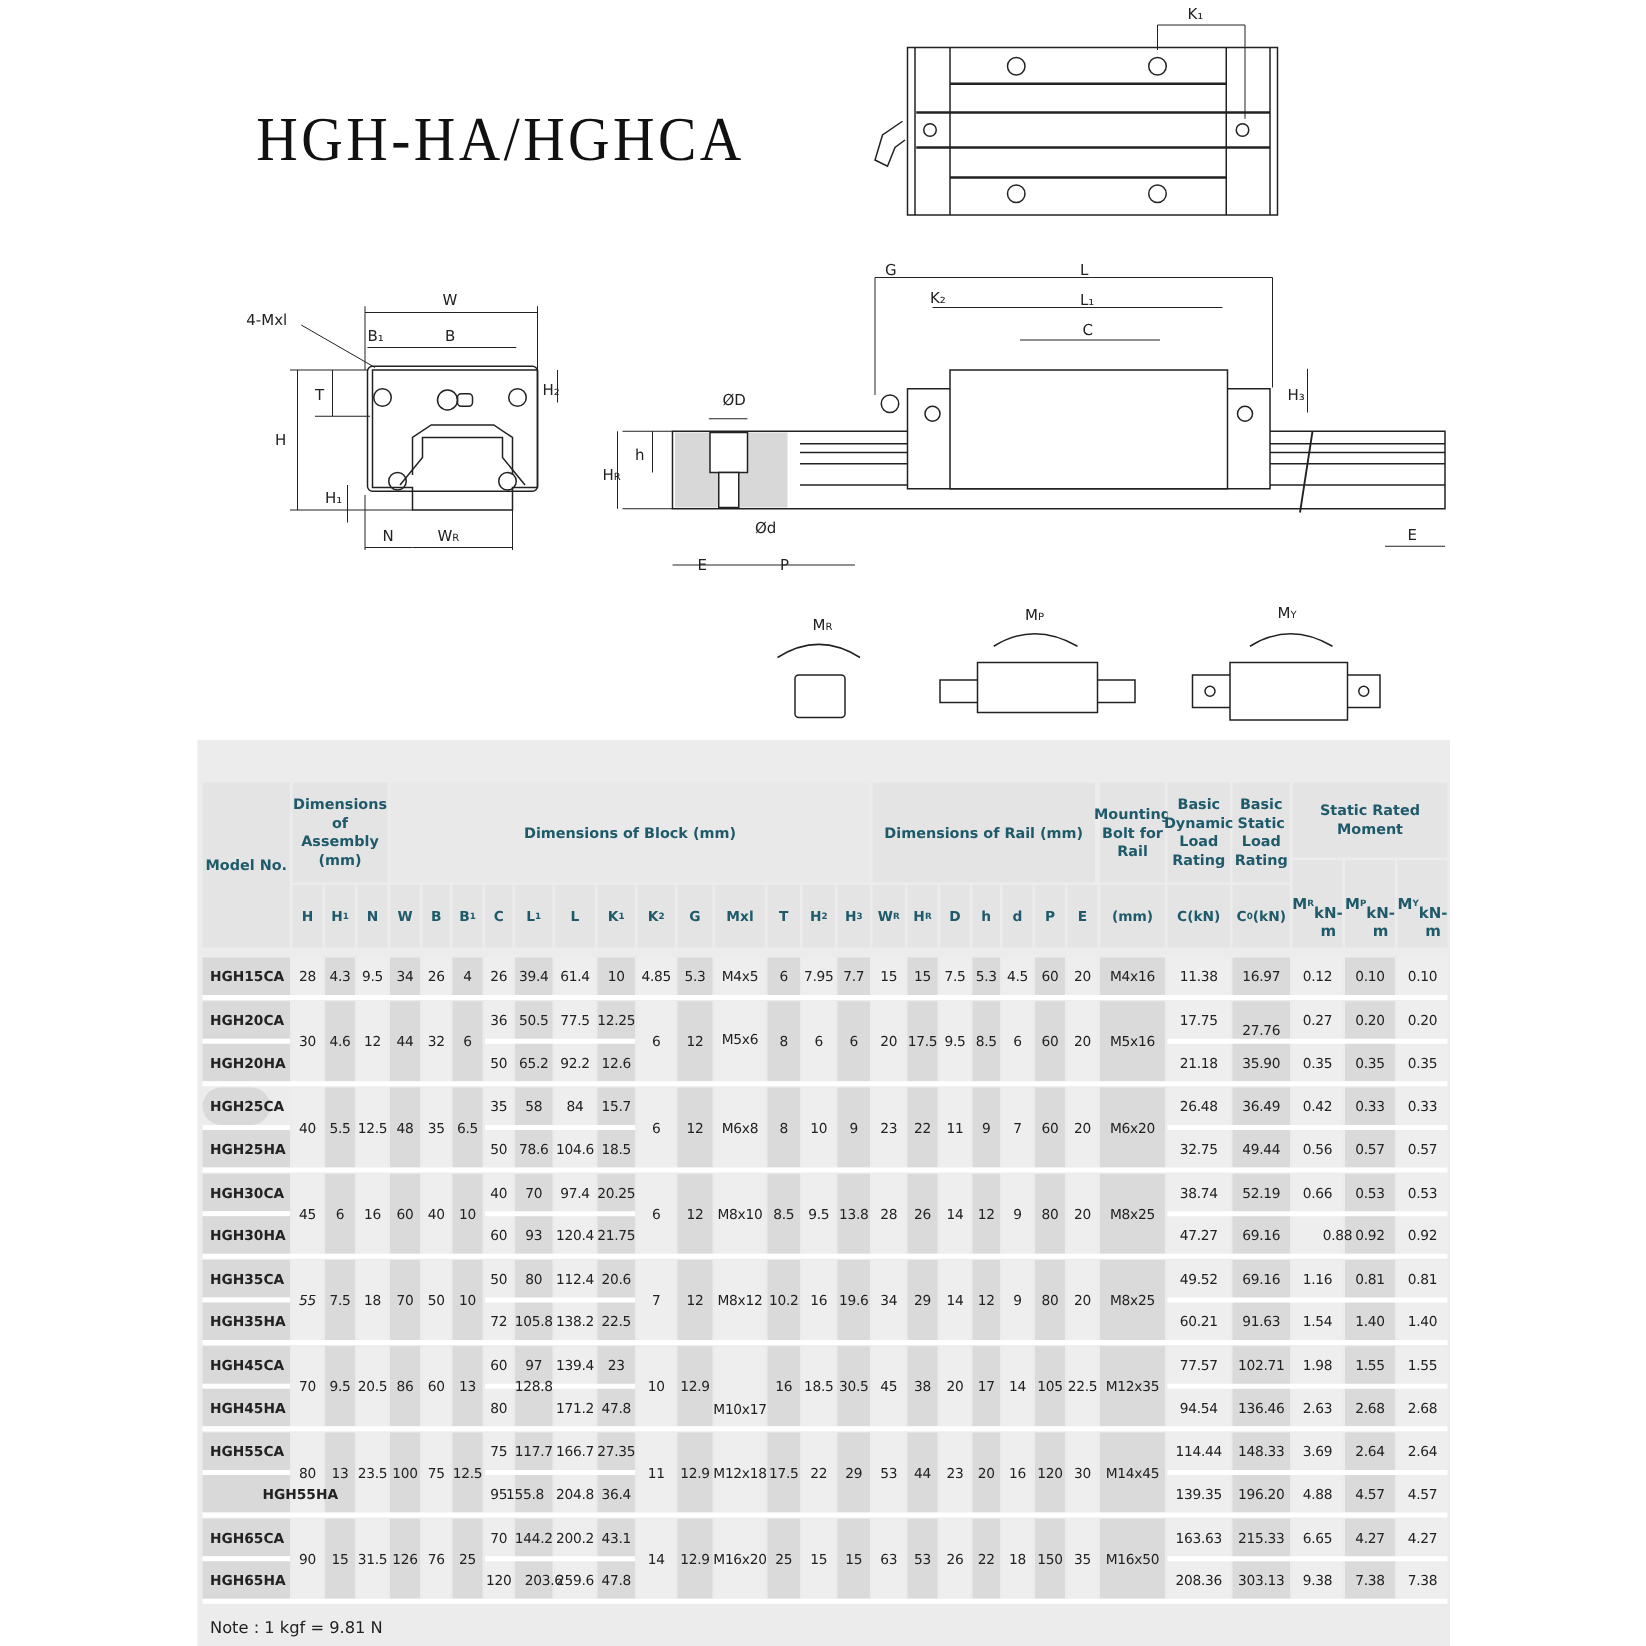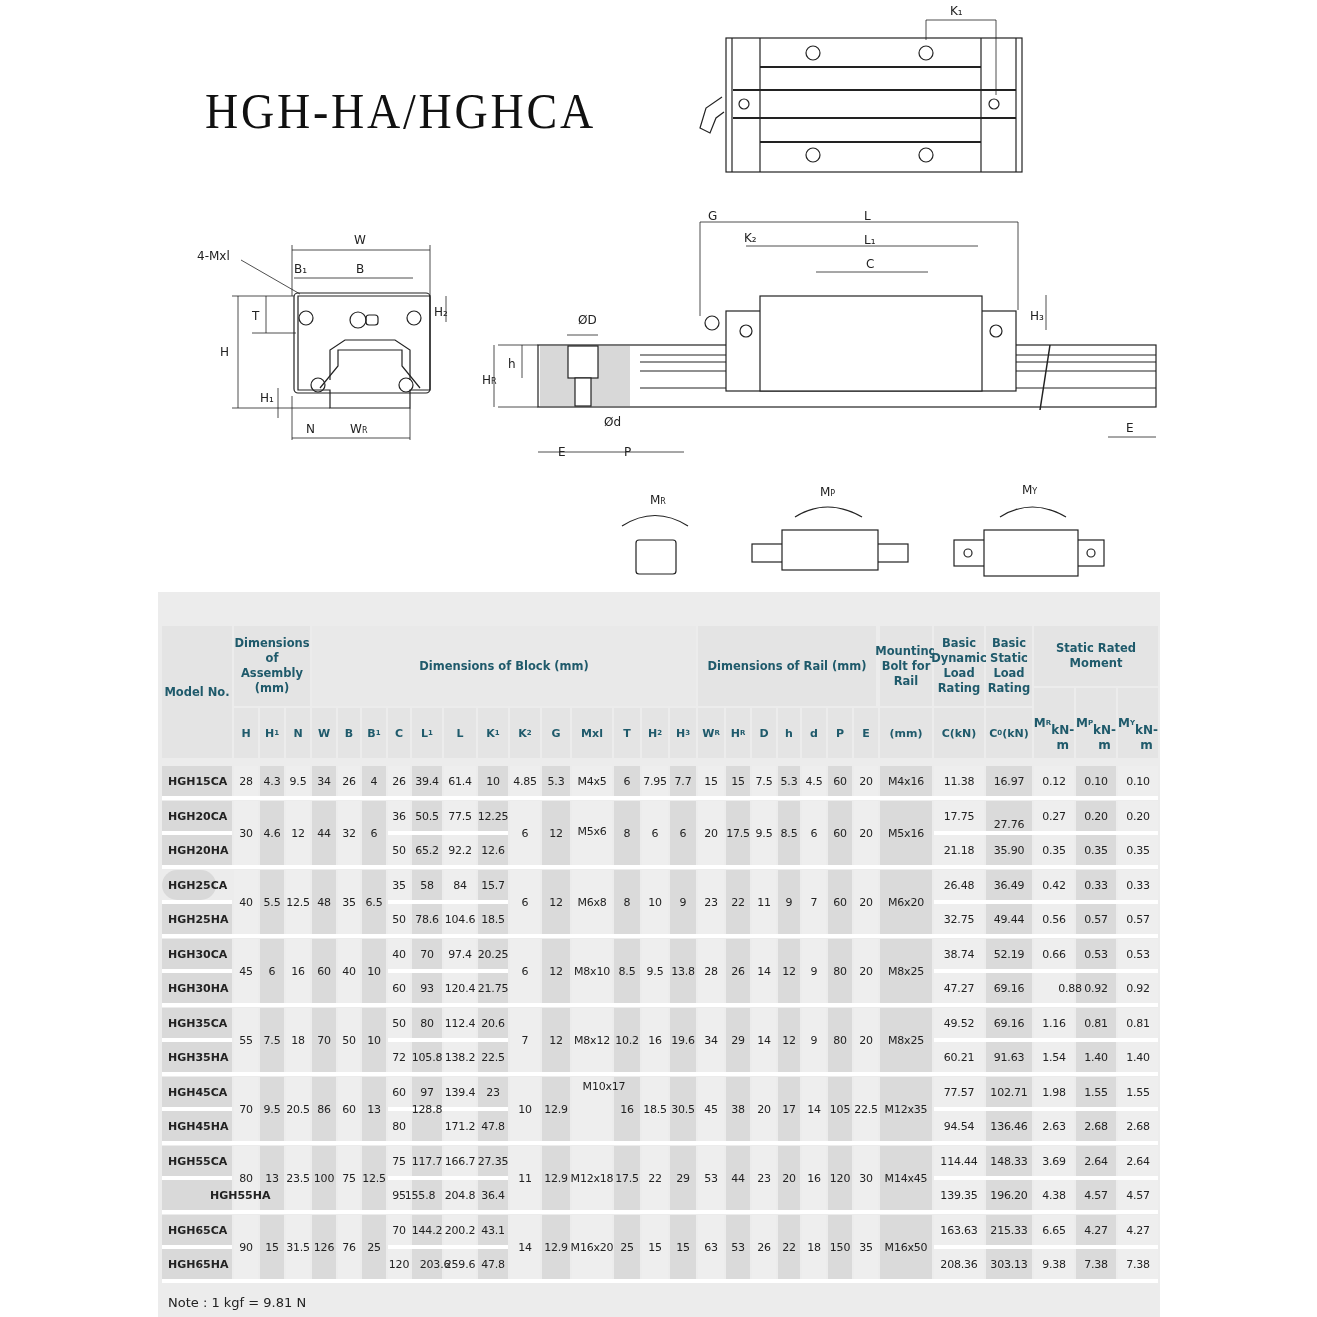--- a/index.html
+++ b/index.html
@@ -516,21 +516,21 @@
     <div class="cell" style="left: 616px; top: 384px; width: 22px; height: 64px; background: rgb(218, 218, 218);"></div>
     <div class="cell" style="left: 640px; top: 384px; width: 24px; height: 64px; background: rgb(238, 238, 238);"></div>
     <div class="cell" style="left: 666px; top: 384px; width: 24px; height: 64px; background: rgb(218, 218, 218);"></div>
     <div class="cell" style="left: 692px; top: 384px; width: 24px; height: 64px; background: rgb(238, 238, 238);"></div>
     <div class="cell" style="left: 718px; top: 384px; width: 52px; height: 64px; background: rgb(218, 218, 218);"></div>
     <div class="cell" style="left: 772px; top: 384px; width: 50px; height: 64px; background: rgb(238, 238, 238);"></div>
     <div class="cell" style="left: 824px; top: 384px; width: 46px; height: 64px; background: rgb(218, 218, 218);"></div>
     <div class="cell" style="left: 872px; top: 384px; width: 40px; height: 64px; background: rgb(238, 238, 238);"></div>
     <div class="cell" style="left: 914px; top: 384px; width: 40px; height: 64px; background: rgb(218, 218, 218);"></div>
     <div class="cell" style="left: 956px; top: 384px; width: 40px; height: 64px; background: rgb(238, 238, 238);"></div>
-    <div class="cell" style="left: 72px; top: 384px; width: 24px; height: 64px;">55</div>
+    <div class="cell" style="left: 72px; top: 384px; width: 24px; height: 64px; font-style: italic;">55</div>
     <div class="cell" style="left: 98px; top: 384px; width: 24px; height: 64px;">7.5</div>
     <div class="cell" style="left: 124px; top: 384px; width: 24px; height: 64px;">18</div>
     <div class="cell" style="left: 150px; top: 384px; width: 24px; height: 64px;">70</div>
     <div class="cell" style="left: 176px; top: 384px; width: 22px; height: 64px;">50</div>
     <div class="cell" style="left: 200px; top: 384px; width: 24px; height: 64px;">10</div>
     <div class="cell" style="left: 348px; top: 384px; width: 30px; height: 64px;">7</div>
     <div class="cell" style="left: 380px; top: 384px; width: 28px; height: 64px;">12</div>
     <div class="cell" style="left: 410px; top: 384px; width: 40px; height: 64px;">M8x12</div>
     <div class="cell" style="left: 452px; top: 384px; width: 26px; height: 64px;">10.2</div>
     <div class="cell" style="left: 480px; top: 384px; width: 26px; height: 64px;">16</div>
@@ -597,21 +597,21 @@
     <div class="cell" style="left: 914px; top: 453px; width: 40px; height: 64px; background: rgb(218, 218, 218);"></div>
     <div class="cell" style="left: 956px; top: 453px; width: 40px; height: 64px; background: rgb(238, 238, 238);"></div>
     <div class="cell" style="left: 72px; top: 453px; width: 24px; height: 64px;">70</div>
     <div class="cell" style="left: 98px; top: 453px; width: 24px; height: 64px;">9.5</div>
     <div class="cell" style="left: 124px; top: 453px; width: 24px; height: 64px;">20.5</div>
     <div class="cell" style="left: 150px; top: 453px; width: 24px; height: 64px;">86</div>
     <div class="cell" style="left: 176px; top: 453px; width: 22px; height: 64px;">60</div>
     <div class="cell" style="left: 200px; top: 453px; width: 24px; height: 64px;">13</div>
     <div class="cell" style="left: 348px; top: 453px; width: 30px; height: 64px;">10</div>
     <div class="cell" style="left: 380px; top: 453px; width: 28px; height: 64px;">12.9</div>
-    <div class="cell" style="left: 410px; top: 430px; width: 40px; height: 64px; margin-left: 12px;">M10x17</div>
+    <div class="cell" style="left: 410px; top: 471px; width: 40px; height: 64px;">M10x17</div>
     <div class="cell" style="left: 452px; top: 453px; width: 26px; height: 64px;">16</div>
     <div class="cell" style="left: 480px; top: 453px; width: 26px; height: 64px;">18.5</div>
     <div class="cell" style="left: 508px; top: 453px; width: 26px; height: 64px;">30.5</div>
     <div class="cell" style="left: 536px; top: 453px; width: 26px; height: 64px;">45</div>
     <div class="cell" style="left: 564px; top: 453px; width: 24px; height: 64px;">38</div>
     <div class="cell" style="left: 590px; top: 453px; width: 24px; height: 64px;">20</div>
     <div class="cell" style="left: 616px; top: 453px; width: 22px; height: 64px;">17</div>
     <div class="cell" style="left: 640px; top: 453px; width: 24px; height: 64px;">14</div>
     <div class="cell" style="left: 666px; top: 453px; width: 24px; height: 64px;">105</div>
     <div class="cell" style="left: 692px; top: 453px; width: 24px; height: 64px;">22.5</div>
@@ -702,21 +702,21 @@
     <div class="cell" style="left: 226px; top: 552px; width: 120px; height: 4px; background: rgb(255, 255, 255);"></div>
     <div class="cell" style="left: 772px; top: 552px; width: 224px; height: 4px; background: rgb(255, 255, 255);"></div>
     <div class="cell" style="left: 0px; top: 552px; width: 70px; height: 4px; background: rgb(255, 255, 255);"></div>
     <div class="model" style="left: 0px; top: 556px; width: 70px; height: 30px; padding-left: 48px;">HGH55HA</div>
     <div class="cell" style="left: 226px; top: 556px; width: 22px; height: 30px;">95</div>
     <div class="cell" style="left: 250px; top: 556px; width: 16px; height: 30px;">155.8</div>
     <div class="cell" style="left: 282px; top: 556px; width: 32px; height: 30px;">204.8</div>
     <div class="cell" style="left: 316px; top: 556px; width: 30px; height: 30px;">36.4</div>
     <div class="cell" style="left: 772px; top: 556px; width: 50px; height: 30px;">139.35</div>
     <div class="cell" style="left: 824px; top: 556px; width: 46px; height: 30px;">196.20</div>
-    <div class="cell" style="left: 872px; top: 556px; width: 40px; height: 30px;">4.38</div>
+    <div class="cell" style="left: 872px; top: 556px; width: 40px; height: 30px;">4.88</div>
     <div class="cell" style="left: 914px; top: 556px; width: 40px; height: 30px;">4.57</div>
     <div class="cell" style="left: 956px; top: 556px; width: 40px; height: 30px;">4.57</div>
     <div class="cell" style="left: 0px; top: 586px; width: 996px; height: 4px; background: rgb(255, 255, 255);"></div>
     <div class="cell" style="left: 72px; top: 591px; width: 24px; height: 64px; background: rgb(238, 238, 238);"></div>
     <div class="cell" style="left: 98px; top: 591px; width: 24px; height: 64px; background: rgb(218, 218, 218);"></div>
     <div class="cell" style="left: 124px; top: 591px; width: 24px; height: 64px; background: rgb(238, 238, 238);"></div>
     <div class="cell" style="left: 150px; top: 591px; width: 24px; height: 64px; background: rgb(218, 218, 218);"></div>
     <div class="cell" style="left: 176px; top: 591px; width: 22px; height: 64px; background: rgb(238, 238, 238);"></div>
     <div class="cell" style="left: 200px; top: 591px; width: 24px; height: 64px; background: rgb(218, 218, 218);"></div>
     <div class="cell" style="left: 226px; top: 591px; width: 22px; height: 64px; background: rgb(238, 238, 238);"></div>

